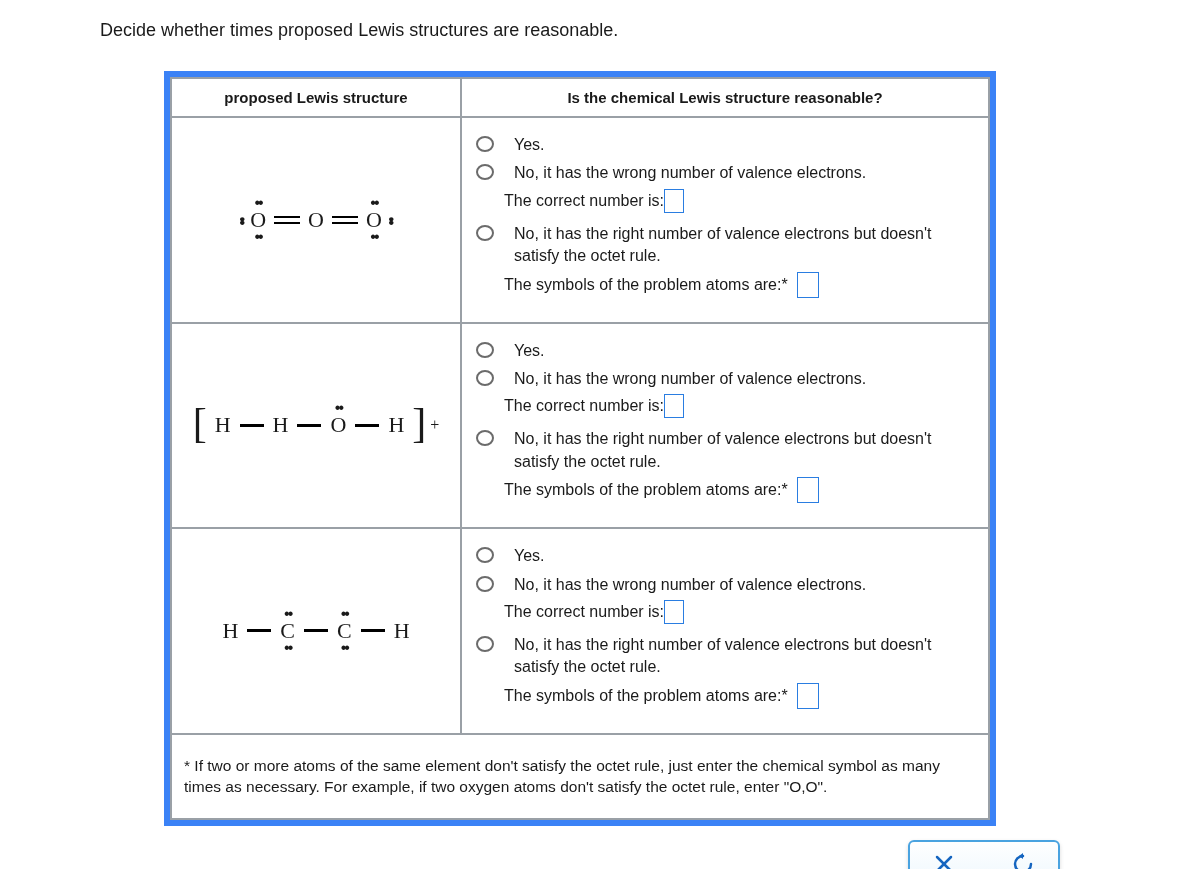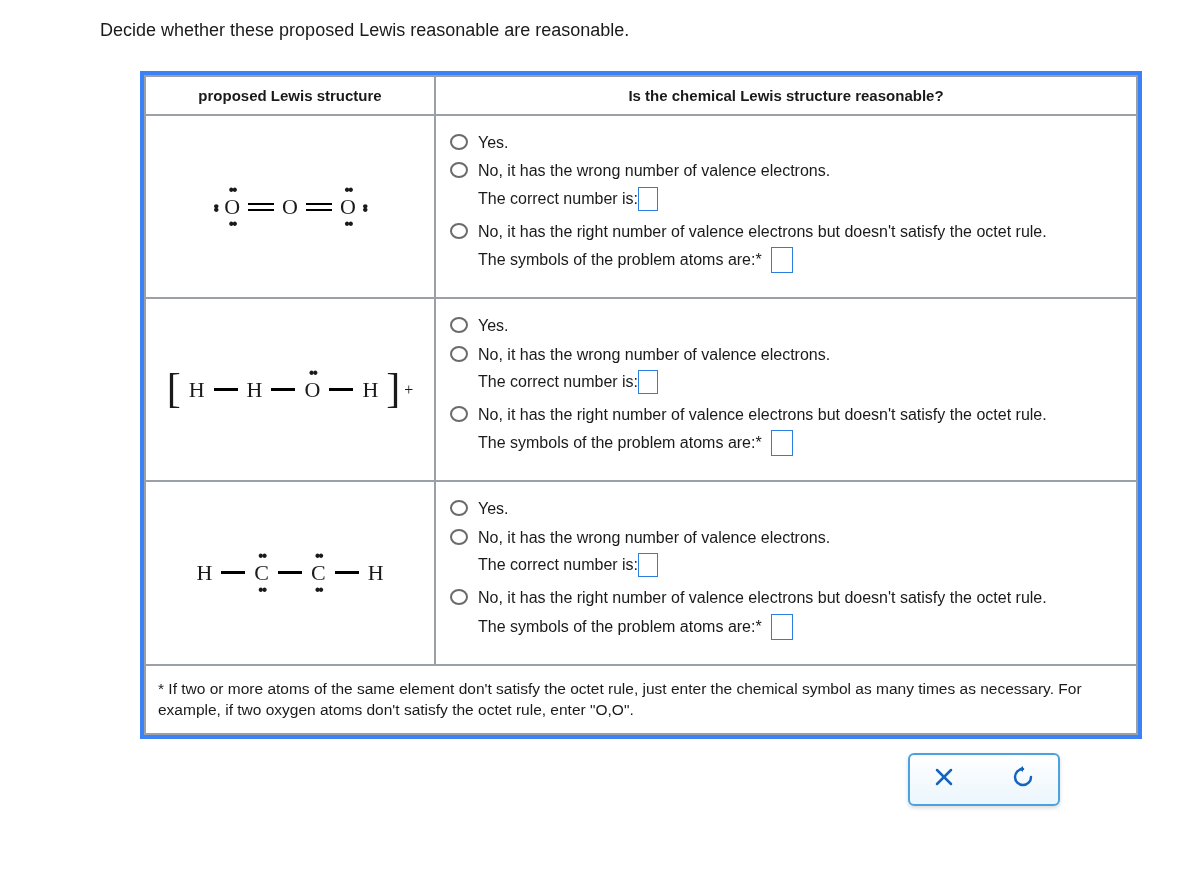--- a/index.html
+++ b/index.html
@@ -9,23 +9,23 @@
     color: #1a1a1a;
     background: #fff;
     margin: 0;
     padding: 20px 100px;
   }
   .prompt {
     font-size: 18px;
     margin-bottom: 30px;
   }
   .frame {
-    border: 4px solid #3b82f6;
-    margin-left: 40px;
-    width: 1002px;
+    border: 6px solid #3b82f6;
+    margin-left: 64px;
+    width: 832px;
   }
   table {
     border-collapse: collapse;
     width: 100%;
   }
   th, td {
     border: 2px solid #9aa0a6;
     padding: 0;
     vertical-align: top;
   }
@@ -90,21 +90,21 @@
   }
   .charge{
     font-size:16px;
     vertical-align: super;
     margin-left:-2px;
   }
   .answer-cell { padding: 10px 14px 14px 14px; }
   .opt {
     display:flex;
     align-items: flex-start;
-    gap: 10px;
+    gap: 20px;
     margin: 6px 0 4px 0;
     line-height: 1.4;
   }
   .opt .radio {
     flex: 0 0 18px;
     margin-top: 2px;
   }
   .radio {
     width:16px; height:16px;
     border:2px solid #6b6b6b;
@@ -117,21 +117,21 @@
     display:flex;
     align-items:center;
   }
   .numbox, .atombox {
     width: 20px; height: 24px;
     border:1px solid #2a7de1;
     display:inline-block;
   }
   .atombox { width: 22px; height: 26px;}
   .footnote td {
-    padding: 12px 12px;
+    padding: 20px 12px;
     font-size: 15.5px;
     line-height:1.4;
   }
   .tool-row{
     display:flex;
     justify-content:flex-end;
     margin: 14px 40px 0 0;
   }
   .tool-box{
     border:2px solid #4aa3e0;
@@ -148,21 +148,21 @@
     font-size:20px;
     color:#1565c0;
     background:none;
     border:none;
   }
   .opt-text { font-size: 16px;}
 </style>
 </head>
 <body>
 
-<div class="prompt">Decide whether these proposed Lewis reasonable are reasonable.</div>
+<div class="prompt">Decide whether times proposed Lewis structures are reasonable.</div>
 
 <div class="frame">
 <table>
   <thead>
     <tr>
       <th class="col-left">proposed Lewis structure</th>
       <th>Is the chemical Lewis structure reasonable?</th>
     </tr>
   </thead>
   <tbody>

